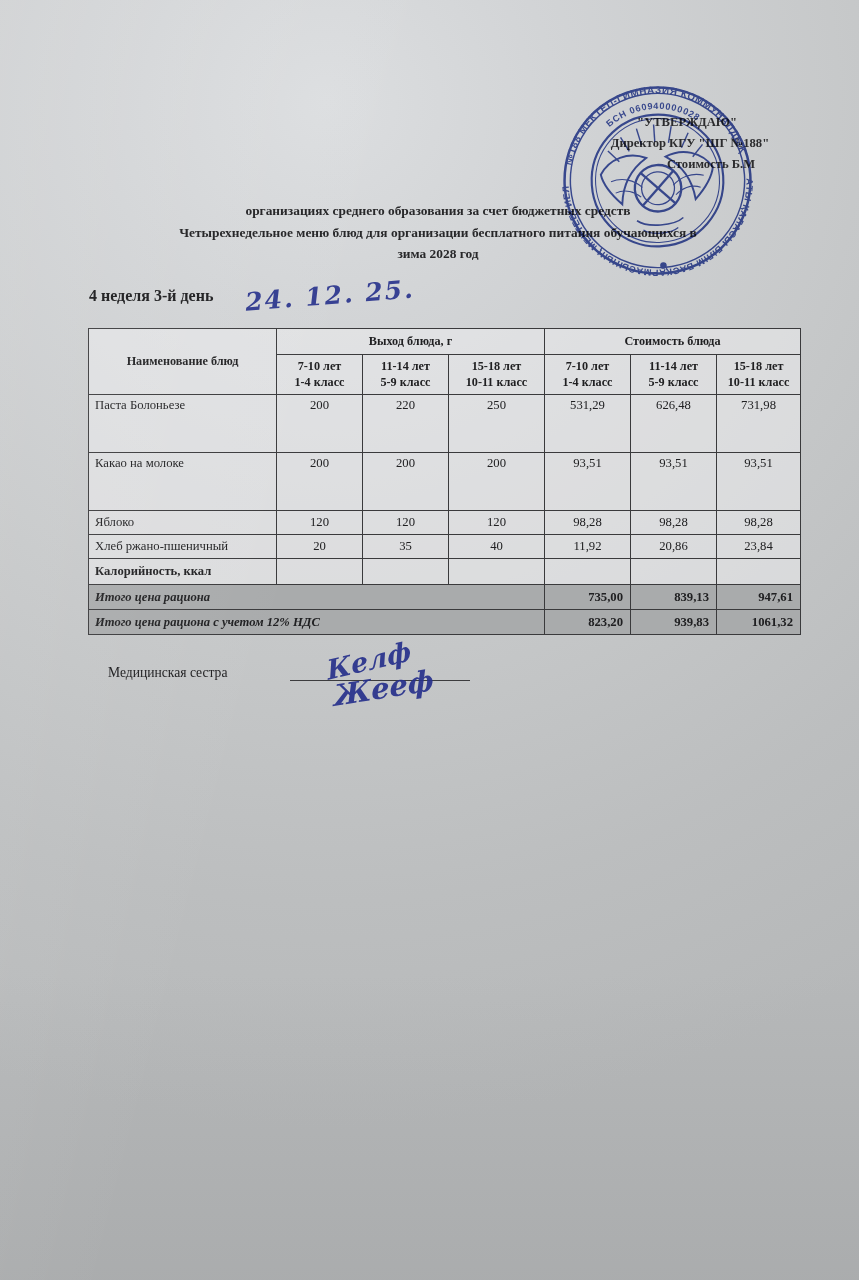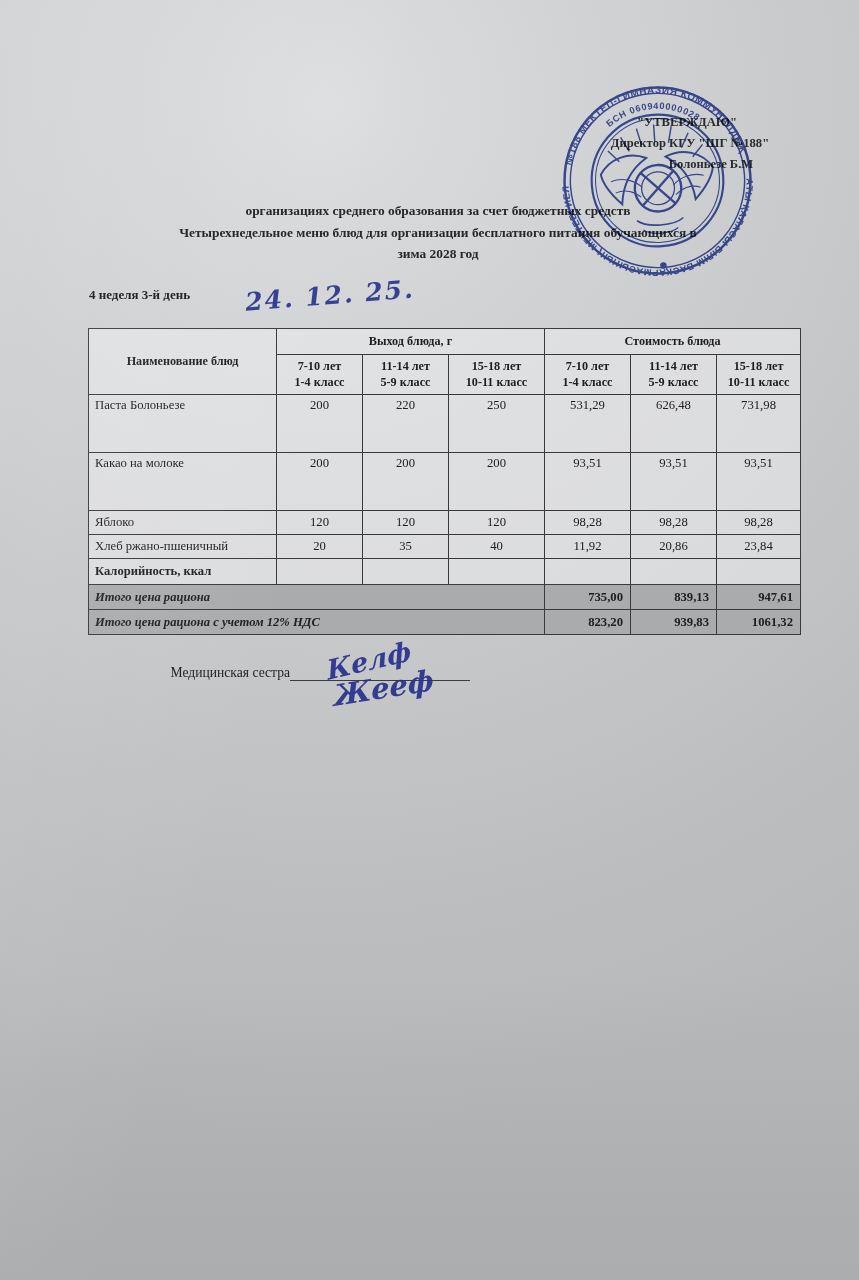--- a/index.html
+++ b/index.html
@@ -76,21 +76,21 @@
     color: #28282a;
     line-height: 1.62;
     z-index: 2;
   }
 
   
   .week-label {
     position: absolute;
     left: 89px;
     top: 287px;
-    font-size: 13px;
+    font-size: 16px;
     font-weight: bold;
     color: #262628;
     z-index: 2;
   }
 
   
   .hand-date {
     position: absolute;
     left: 245px;
     top: 281px;
@@ -175,21 +175,20 @@
   .sign-block {
     position: absolute;
     left: 108px;
     top: 655px;
     z-index: 2;
   }
   .sign-row {
     display: flex;
     align-items: flex-end;
     height: 26px;
-    text-align: right;
   }
   .sign-label {
     font-size: 13.6px;
     color: #242426;
     width: 182px;
     white-space: nowrap;
   }
   .sign-line {
     width: 180px;
     border-bottom: 1.3px solid #3c3c3e;
@@ -218,21 +217,21 @@
   }
 </style>
 </head>
 <body>
 
 <div id="sheet">
 
   <div class="approval">
     <div class="ln1">"УТВЕРЖДАЮ"</div>
     <div class="ln2">Директор КГУ "ШГ №188"</div>
-    <div class="ln3">Болоньезе Б.М</div>
+    <div class="ln3">Стоимость Б.М</div>
   </div>
 
   <svg class="stamp" viewBox="0 0 220 220">
     <defs>
       <path id="arcTop" d="M 110,110 m -90,0 a 90,90 0 1 1 180,0" fill="none"></path>
       <path id="arcBot" d="M 110,110 m 92,0 a 92,92 0 1 1 -184,0" fill="none"></path>
       <path id="arcBin" d="M 110,110 m -74,0 a 74,74 0 0 1 148,0" fill="none"></path>
     </defs>
     <g stroke="#2a3f9e" fill="none">
       <circle cx="110" cy="110" r="96" stroke-width="2.6"></circle>

